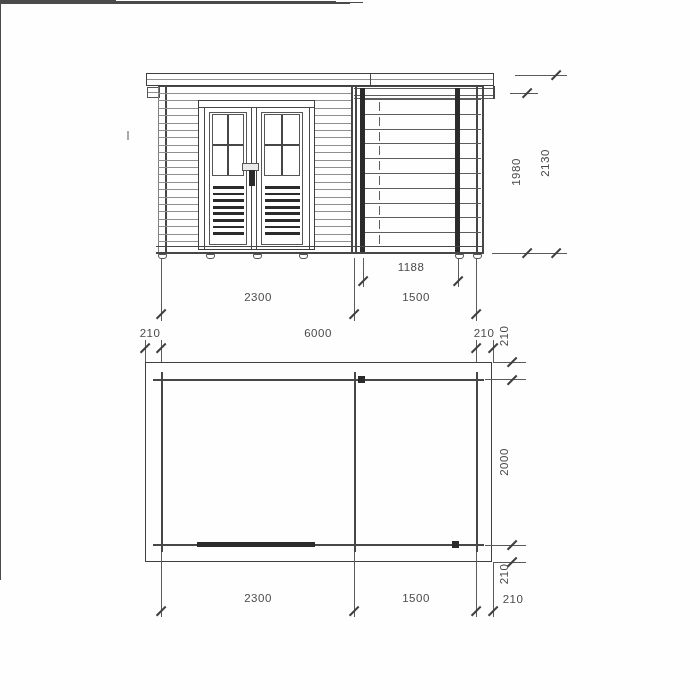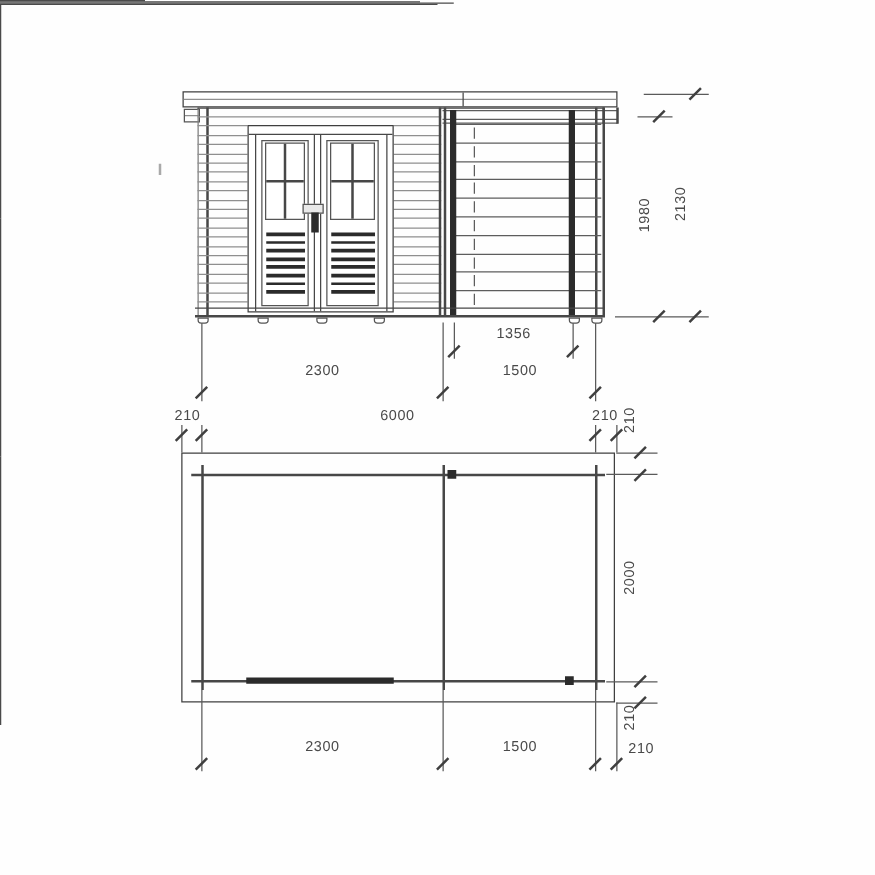--- a/index.html
+++ b/index.html
@@ -166,21 +166,21 @@
     <div class="vl" style="left:476px;top:372px;height:180px;"></div>
     <div class="hl" style="left:153px;top:379px;width:331px;"></div>
     <div class="hl" style="left:153px;top:544px;width:331px;"></div>
     <div class="fill-dark" style="left:197px;top:542px;width:118px;height:4.5px;"></div>
     <div class="fill-dark" style="left:358px;top:376px;width:7px;height:7px;"></div>
     <div class="fill-dark" style="left:452px;top:541px;width:7px;height:7px;"></div>
   </div>
 
   <div id="dims">
 
-    <span class="dim" style="left:411px;top:267px;">1356</span>
+    <span class="dim" style="left:411px;top:267px;">1188</span>
     <span class="dim" style="left:258px;top:297px;">2300</span>
     <span class="dim" style="left:416px;top:297px;">1500</span>
     <span class="dim v" style="left:516px;top:172px;">1980</span>
     <span class="dim v" style="left:545px;top:163px;">2130</span>
 
     <span class="dim" style="left:150px;top:333px;">210</span>
     <span class="dim" style="left:318px;top:333px;">6000</span>
     <span class="dim" style="left:484px;top:333px;">210</span>
 
     <span class="dim v" style="left:504px;top:336px;">210</span>

